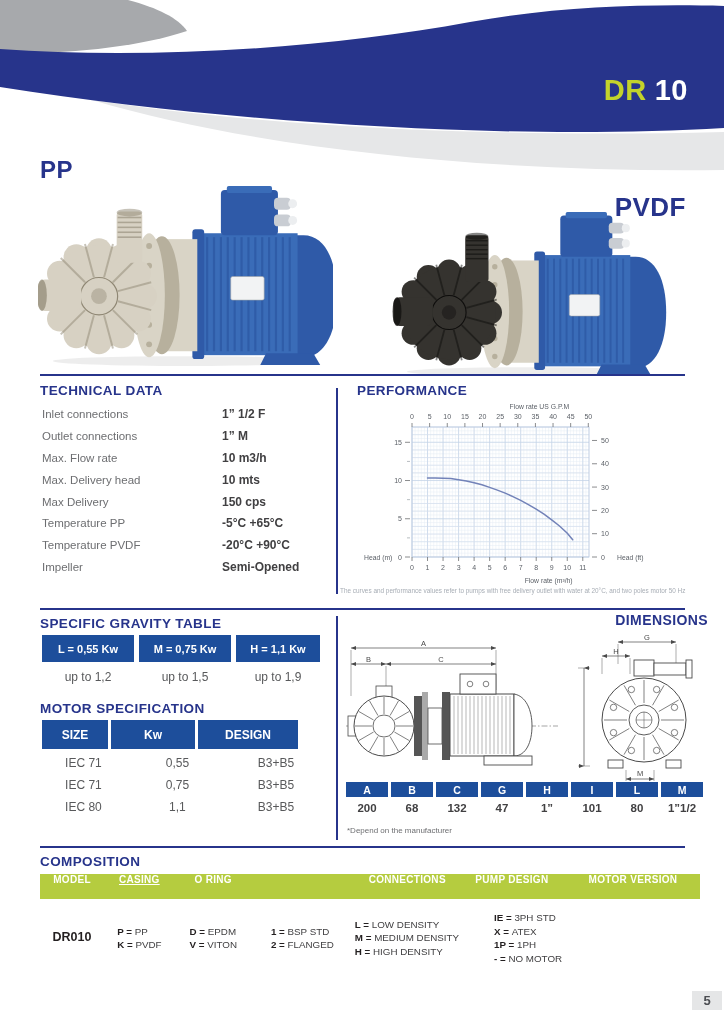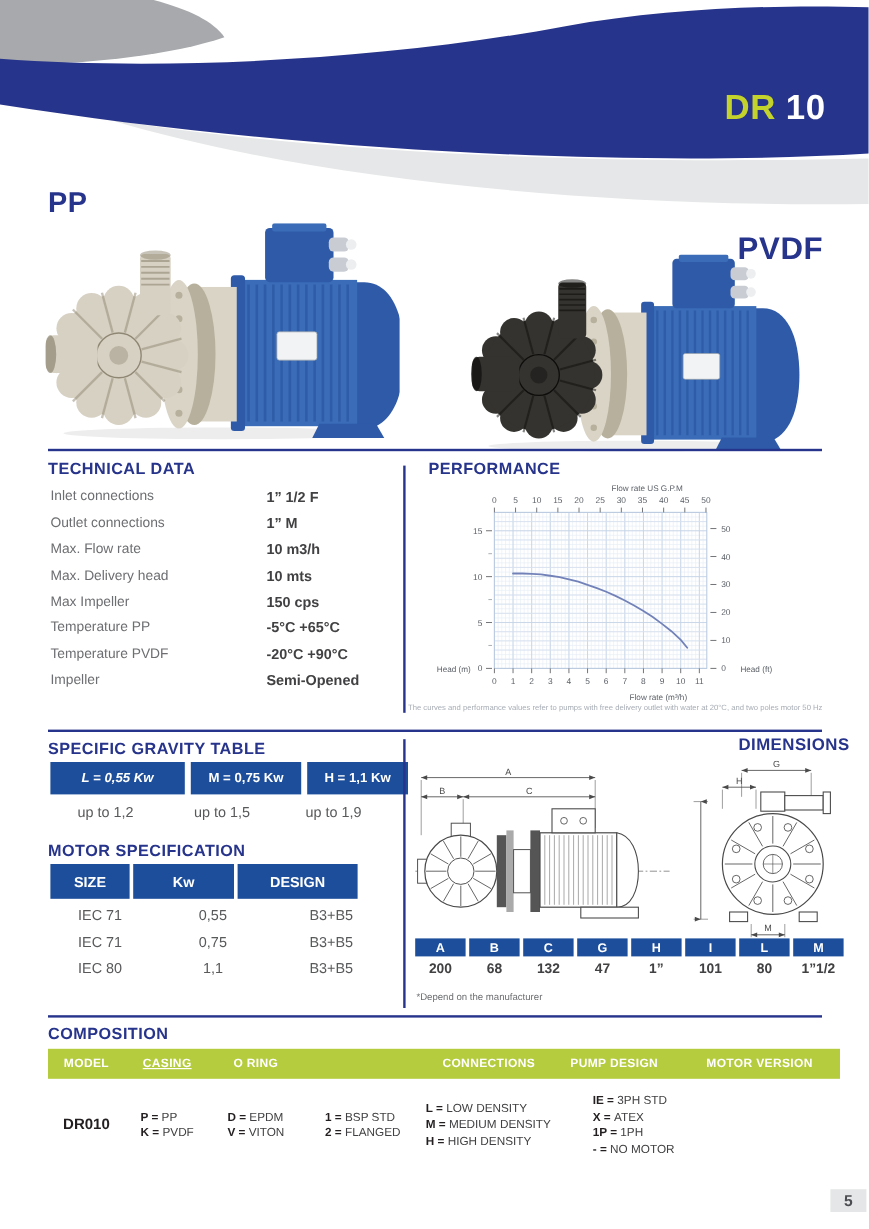--- a/index.html
+++ b/index.html
@@ -41,21 +41,21 @@
 .motor-row div{display:flex;align-items:center;justify-content:center;font-size:12px;color:#58595b}
 .dim-title{position:absolute;right:16px;top:612px;color:#27348b;font-weight:bold;font-size:14px;letter-spacing:.4px}
 .side-draw{position:absolute;left:346px;top:638px;width:216px;height:145px}
 .front-draw{position:absolute;left:574px;top:634px;width:136px;height:150px}
 .dim-head{position:absolute;left:346px;top:782px;display:flex;gap:3px}
 .dim-head .bluecell{width:42px;height:15px;font-size:10.5px}
 .dim-vals{position:absolute;left:346px;top:799px;display:flex;gap:3px}
 .dim-vals div{width:42px;height:18px;display:flex;align-items:center;justify-content:center;font-size:11.5px;font-weight:600;color:#414042}
 .dim-note{position:absolute;left:347px;top:826px;font-size:8px;color:#6d6e71}
 
-.comp-head{position:absolute;left:40px;top:874px;width:660px;height:25px;background:#b5cc3f;display:flex;align-items:center}
+.comp-head{position:absolute;left:40px;top:874px;width:660px;height:25px;background:#b5cc3f;display:flex;}
 .comp-h{color:#fff;font-weight:bold;font-size:10px;text-align:center;letter-spacing:.3px}
 .comp-row{position:absolute;left:40px;top:901px;width:660px;height:74px;display:flex}
 .comp-c{display:flex;flex-direction:column;justify-content:center;align-items:center}
 .comp-inner{text-align:left}
 .comp-line{font-size:9.8px;line-height:13.5px;color:#414042;white-space:nowrap}
 .comp-line b{color:#231f20}
 .comp-model{font-size:12.5px;font-weight:bold;color:#231f20}
 .page-num{position:absolute;right:2px;top:991px;width:30px;height:19px;background:#e5e6e7;color:#4b4d52;font-size:13px;font-weight:bold;display:flex;align-items:center;justify-content:center}
 </style>
 </head>
@@ -229,21 +229,21 @@
       </div>
       <div class="tech-row">
         <div class="tech-label">Max. Flow rate</div>
         <div class="tech-value">10 m3/h</div>
       </div>
       <div class="tech-row">
         <div class="tech-label">Max. Delivery head</div>
         <div class="tech-value">10 mts</div>
       </div>
       <div class="tech-row">
-        <div class="tech-label">Max Impeller</div>
+        <div class="tech-label">Max Delivery</div>
         <div class="tech-value">150 cps</div>
       </div>
       <div class="tech-row">
         <div class="tech-label">Temperature PP</div>
         <div class="tech-value">-5°C +65°C</div>
       </div>
       <div class="tech-row">
         <div class="tech-label">Temperature PVDF</div>
         <div class="tech-value">-20°C +90°C</div>
       </div>
@@ -454,21 +454,21 @@
       <text x="8" y="162" font-size="6.8" text-anchor="start" fill="#5a5f66" font-weight="normal">Head (m)</text>
       <text x="261" y="162" font-size="6.8" text-anchor="start" fill="#5a5f66" font-weight="normal">Head (ft)</text>
       <polyline points="71.5,79.9 79.3,79.9 87.1,80.2 94.8,80.6 102.6,81.8 110.3,82.9 118.1,84.8 125.9,86.7 133.6,89.4 141.4,92.1 149.2,95.1 156.9,98.6 164.7,102.4 172.4,106.6 180.2,111.2 188.0,116.2 195.7,121.9 203.5,128.0 211.3,135.3 216.7,141.8" fill="none" stroke="#7282b8" stroke-width="1.5" stroke-linecap="round"></polyline>
     </svg>
   <div class="chart-note">The curves and performance values refer to pumps with free delivery outlet with water at 20°C, and two poles motor 50 Hz</div>
 
   <div class="rule r2"></div>
 
   <div class="sec-title" style="left:40px;top:616px">SPECIFIC GRAVITY TABLE</div>
   <div class="sg-head" id="sg-head">
-      <div class="bluecell" style="width: 112px; font-style: italic;">L = 0,55 Kw</div>
+      <div class="bluecell" style="width: 92px;">L = 0,55 Kw</div>
       <div class="bluecell" style="width: 92px;">M = 0,75 Kw</div>
       <div class="bluecell" style="width: 84px;">H = 1,1 Kw</div>
     </div>
   <div class="sg-vals" id="sg-vals">
       <div class="" style="width: 92px;">up to 1,2</div>
       <div class="" style="width: 92px;">up to 1,5</div>
       <div class="" style="width: 84px;">up to 1,9</div>
     </div>
 
   <div class="sec-title" style="left:40px;top:701px">MOTOR SPECIFICATION</div>

